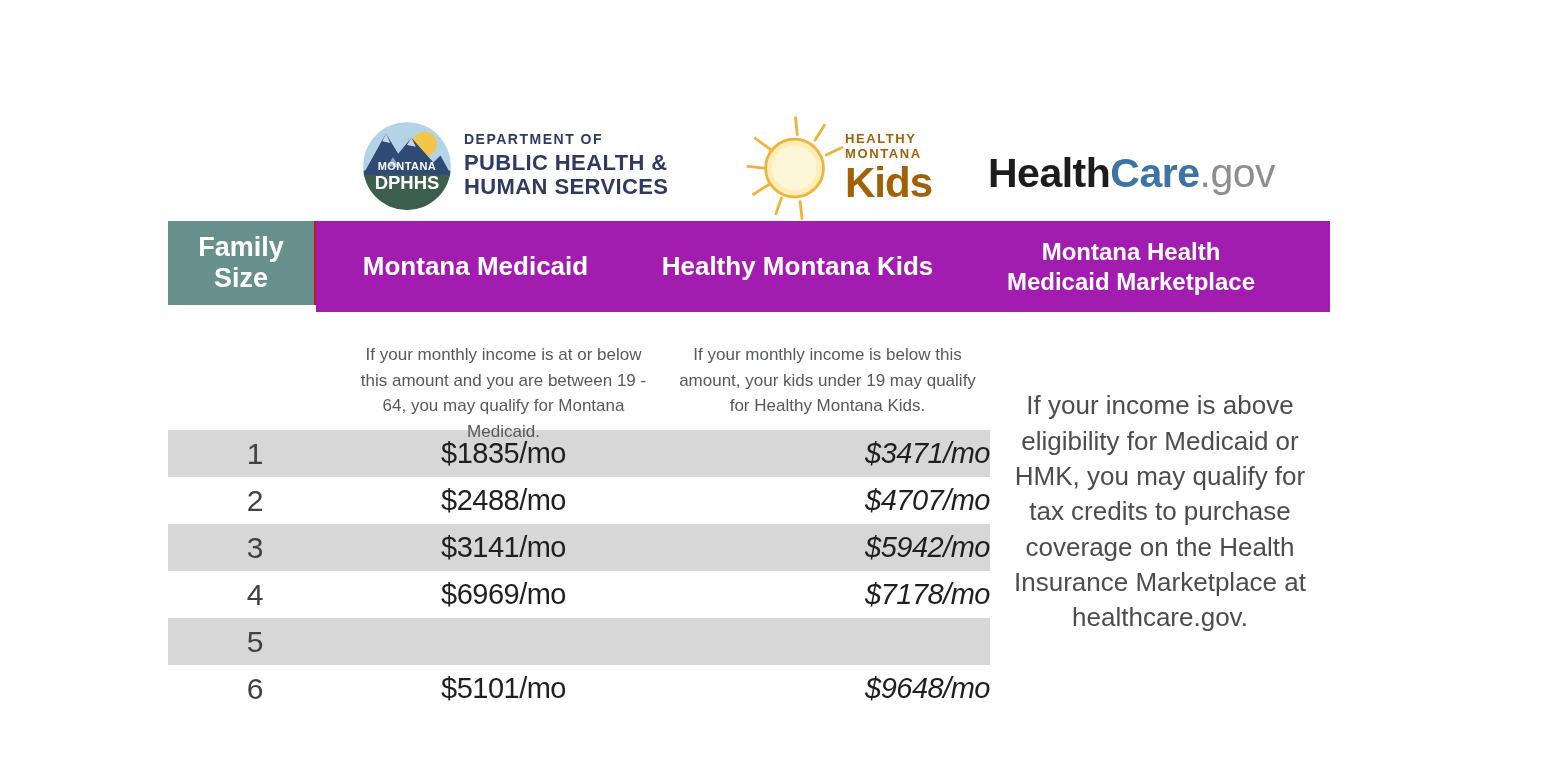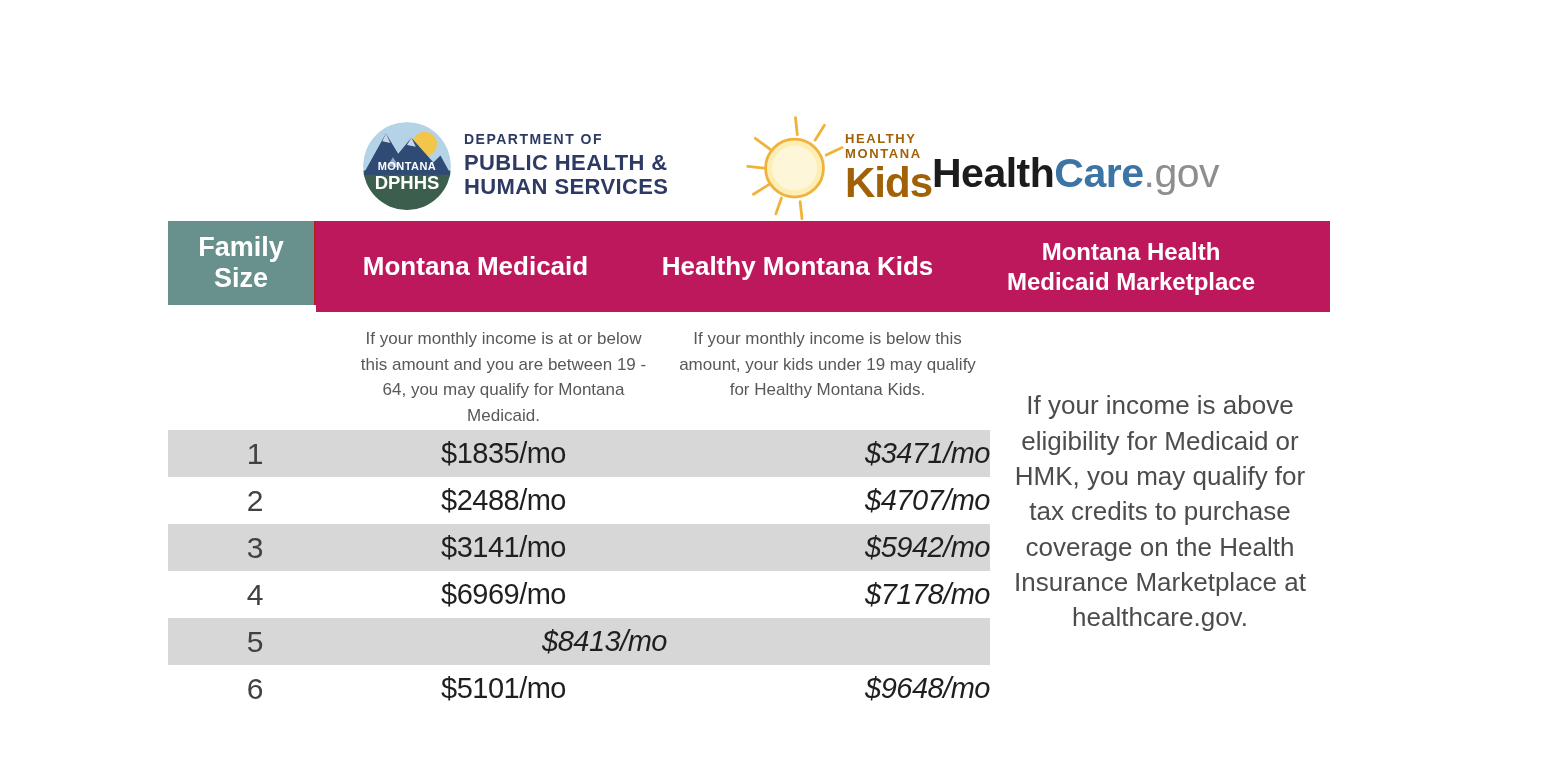--- a/index.html
+++ b/index.html
@@ -15,47 +15,47 @@
   .dphhs-text { color:#2e3a63; line-height:1.12; }
   .dphhs-text .dept { font-size:14px; font-weight:700; letter-spacing:1.5px; margin-bottom:3px; }
   .dphhs-text .big { font-size:22px; font-weight:700; letter-spacing:0.4px; }
 
   .hmk-logo { position:absolute; left:748px; top:114px; width:170px; height:105px; }
   .hmk-sun { position:absolute; left:-2px; top:0; }
   .hmk-text { position:absolute; left:72px; top:18px; color:#a16207;margin-left:25px; }
   .hmk-text .small { font-size:13px; font-weight:700; letter-spacing:1.6px; line-height:1.15; }
   .hmk-text .kids { font-size:42px; font-weight:700; letter-spacing:-1px; line-height:0.95; margin-top:1px; }
 
-  .hc-logo { position:absolute; left:932px; top:150px; font-size:41px; font-weight:700; letter-spacing:-0.5px; }
+  .hc-logo { position:absolute; left:988px; top:150px; font-size:41px; font-weight:700; letter-spacing:-0.5px; }
   .hc-health { color:#1c1c1c; }
   .hc-care { color:#3c75a5; }
   .hc-gov { color:#8e8e8e; font-weight:400; }
 
   
   .table { position:absolute; left:168px; top:221px; width:1162px; }
 
   .thead { display:flex; height:91px; }
   .th { display:flex; align-items:center; justify-content:center; color:#ffffff; font-weight:700; text-align:center; }
   .th-family { width:148px; background:#68918e; border-right:2px solid #b91c1c; margin-bottom:7px; font-size:27px; }
-  .thead-navy { flex:1; background:#be185d; display:flex; }
+  .thead-navy { flex:1; background:#a21caf; display:flex; }
   .th-medicaid { width:319px; font-size:26px; }
   .th-hmk { width:325px; font-size:26px; }
   .th-marketplace { width:342px; font-size:24px; line-height:1.25; }
   .th-marketplace .wrap { max-width:285px; margin:0 auto; }
 
   .tbody { display:flex; }
   .body-left { width:822px; }
   .body-right { width:340px; height:400px; display:flex; align-items:center; justify-content:center; }
 
   .desc-row { display:flex; height:118px; }
   .desc-cell { display:flex; align-items:flex-start; justify-content:center; padding-top:14px; }
   .desc-family { width:174px; }
   .desc-medicaid { width:323px; }
   .desc-hmk { width:325px; }
-  .desc-text { width:302px; font-size:17px; line-height:1.5; color:#57585a; text-align:center; }
+  .desc-text { width:302px; font-size:17px; line-height:1.5; color:#57585a; text-align:center;margin-top:16px; }
 
   .data-row { display:flex; height:47px; align-items:center; }
   .data-row.gray { background:#d7d7d7; }
   .cell-num { width:174px; text-align:center; font-size:30px; color:#414141; }
   .cell-amt1 { width:323px; text-align:center; font-size:29px; color:#1f1f1f; letter-spacing:-0.5px; }
   .cell-amt2 { width:325px; text-align:right; font-size:29px; color:#1f1f1f; letter-spacing:-0.5px;font-style:italic; }
 
   .marketplace-note { width:330px; font-size:26px; line-height:1.36; color:#4c4c4c; text-align:center; }
 </style>
 </head>
@@ -156,21 +156,20 @@
           <div class="cell-amt1">$3141/mo</div>
           <div class="cell-amt2">$5942/mo</div>
         </div>
         <div class="data-row">
           <div class="cell-num">4</div>
           <div class="cell-amt1">$6969/mo</div>
           <div class="cell-amt2">$7178/mo</div>
         </div>
         <div class="data-row gray">
           <div class="cell-num">5</div>
-          <div class="cell-amt2">$8413/mo</div>
         </div>
         <div class="data-row">
           <div class="cell-num">6</div>
           <div class="cell-amt1">$5101/mo</div>
           <div class="cell-amt2">$9648/mo</div>
         </div>
 
       </div>
 
       <div class="body-right">

